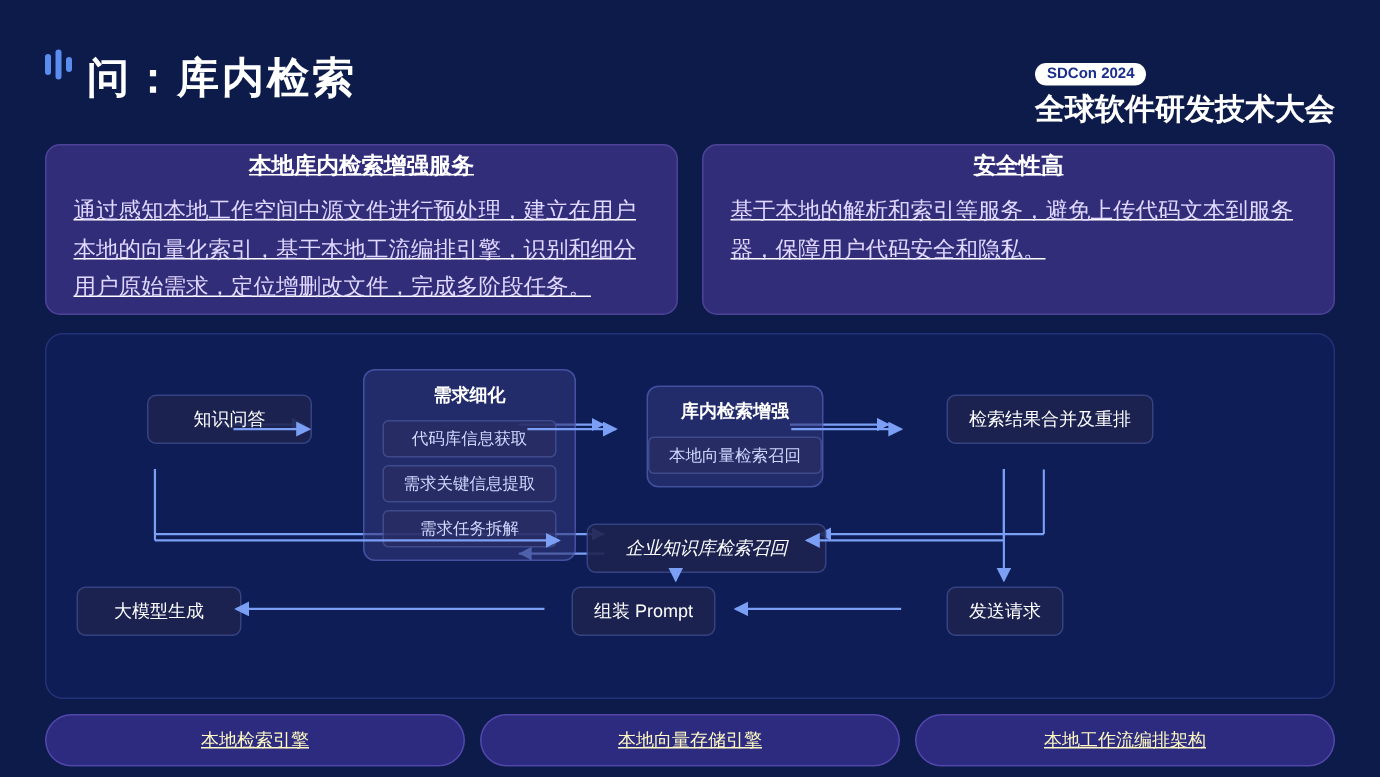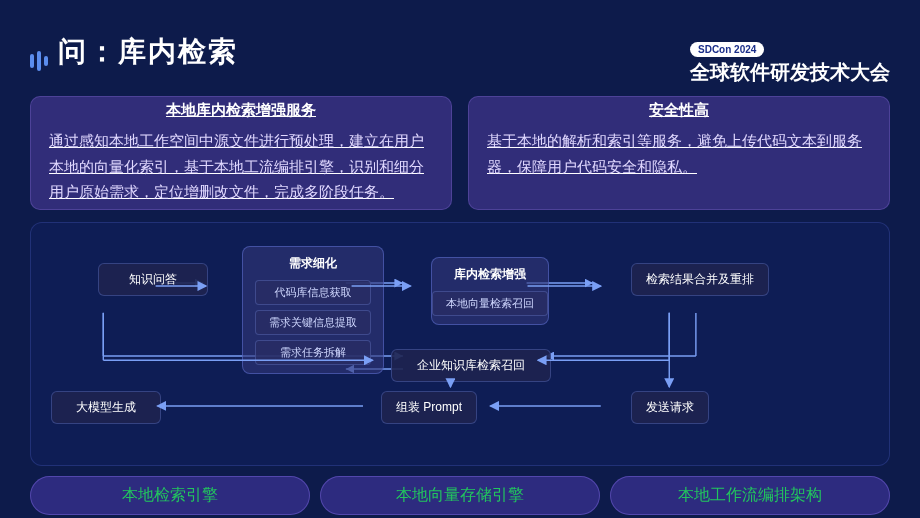--- a/index.html
+++ b/index.html
@@ -15,21 +15,21 @@
 
     
     .header {
       display: flex;
       align-items: center;
       justify-content: space-between;
       padding: 18px 30px 10px 30px;
     }
     .header-left {
       display: flex;
-      align-items: flex-end;
+      align-items: flex-start;
       gap: 10px;
     }
     .wave-icon {
       display: flex;
       align-items: center;
       gap: 3px;
     }
     .wave-bar {
       background: #5b8dee;
       border-radius: 2px;
@@ -164,22 +164,23 @@
       gap: 10px;
       padding: 10px 30px 0 30px;
     }
     .bottom-item {
       flex: 1;
       background: rgba(60, 50, 150, 0.7);
       border: 1px solid rgba(120, 100, 220, 0.5);
       border-radius: 20px;
       padding: 8px 10px;
       text-align: center;
-      font-size: 16px;
-      color: #22c55e;
+      font-size: 12px;
+      color: #fef9c3;
+      text-decoration: underline;
     }
 
     
     .diag-inner {
       position: relative;
       width: 100%;
     }
 
     
     .arrows-svg {
@@ -267,21 +268,21 @@
       </div>
     </div>
 
     <div style="position:absolute; top:22px; left:580px;">
       <div class="box box-dark">
         <span>检索结果合并及重排</span>
       </div>
     </div>
 
     <div style="position:absolute; top:108px; left:340px;">
-      <div class="box box-dark" style="min-width:160px;">
+      <div class="box box-dark" style="min-width:160px;font-style:italic;">
         <span>企业知识库检索召回</span>
       </div>
     </div>
 
     <div style="position:absolute; top:150px; left:0;">
       <div class="box box-dark box-wide">
         <span>大模型生成</span>
       </div>
     </div>
 

